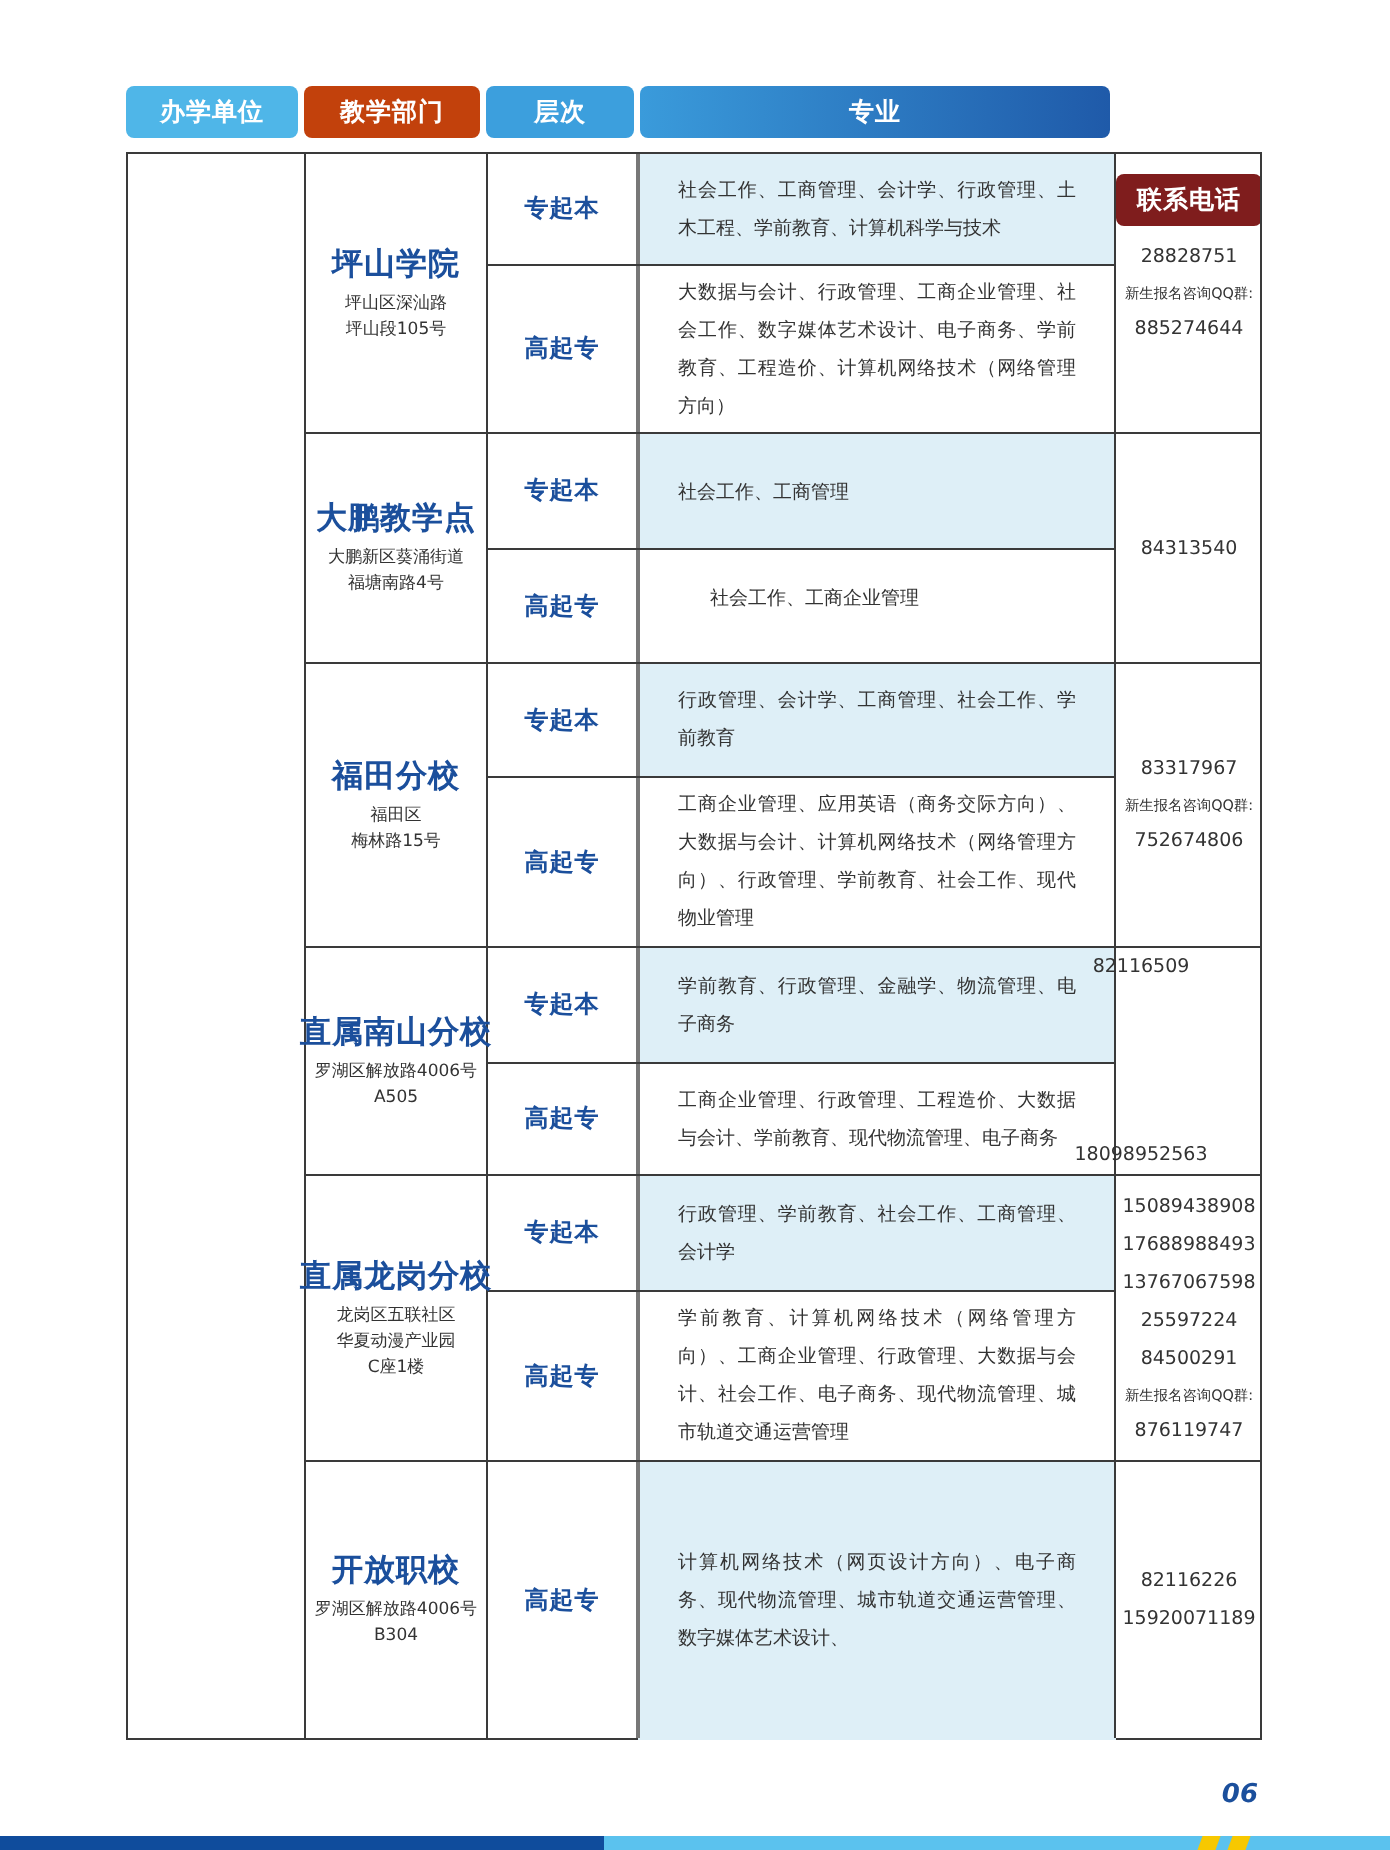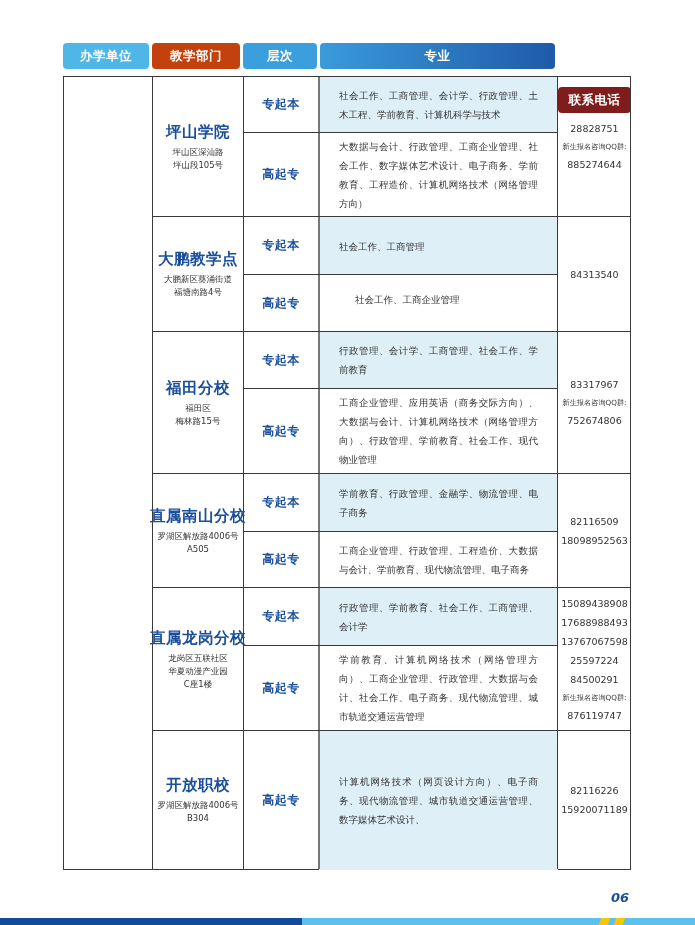--- a/index.html
+++ b/index.html
@@ -147,21 +147,21 @@
     </div>
   </div>
   <div class="cell level" style="left:180px;top:397px;width:74px;height:57px;">专起本</div>
   <div class="cell level" style="left:180px;top:455px;width:74px;height:55px;">高起专</div>
   <div class="cell" style="left:256px;top:397px;width:237px;height:57px;">
       <div class="major-text">学前教育、行政管理、金融学、物流管理、电子商务</div>
     </div>
   <div class="cell" style="left:256px;top:455px;width:237px;height:55px;">
       <div class="major-text">工商企业管理、行政管理、工程造价、大数据与会计、学前教育、现代物流管理、电子商务</div>
     </div>
-  <div class="cell contact" style="left:494px;top:397px;width:73px;height:113px;">
+  <div class="cell contact" style="left:470px;top:397px;width:73px;height:113px;justify-content:space-between;">
     <div class="phone">82116509</div>
     <div class="phone">18098952563</div>
   </div>
 
   <div class="cell dept" style="left:89px;top:511px;width:90px;height:142px;">
     <div class="dept-name">直属龙岗分校</div>
     <div class="dept-addr">
       <div>龙岗区五联社区</div>
       <div>华夏动漫产业园</div>
       <div>C座1楼</div>

